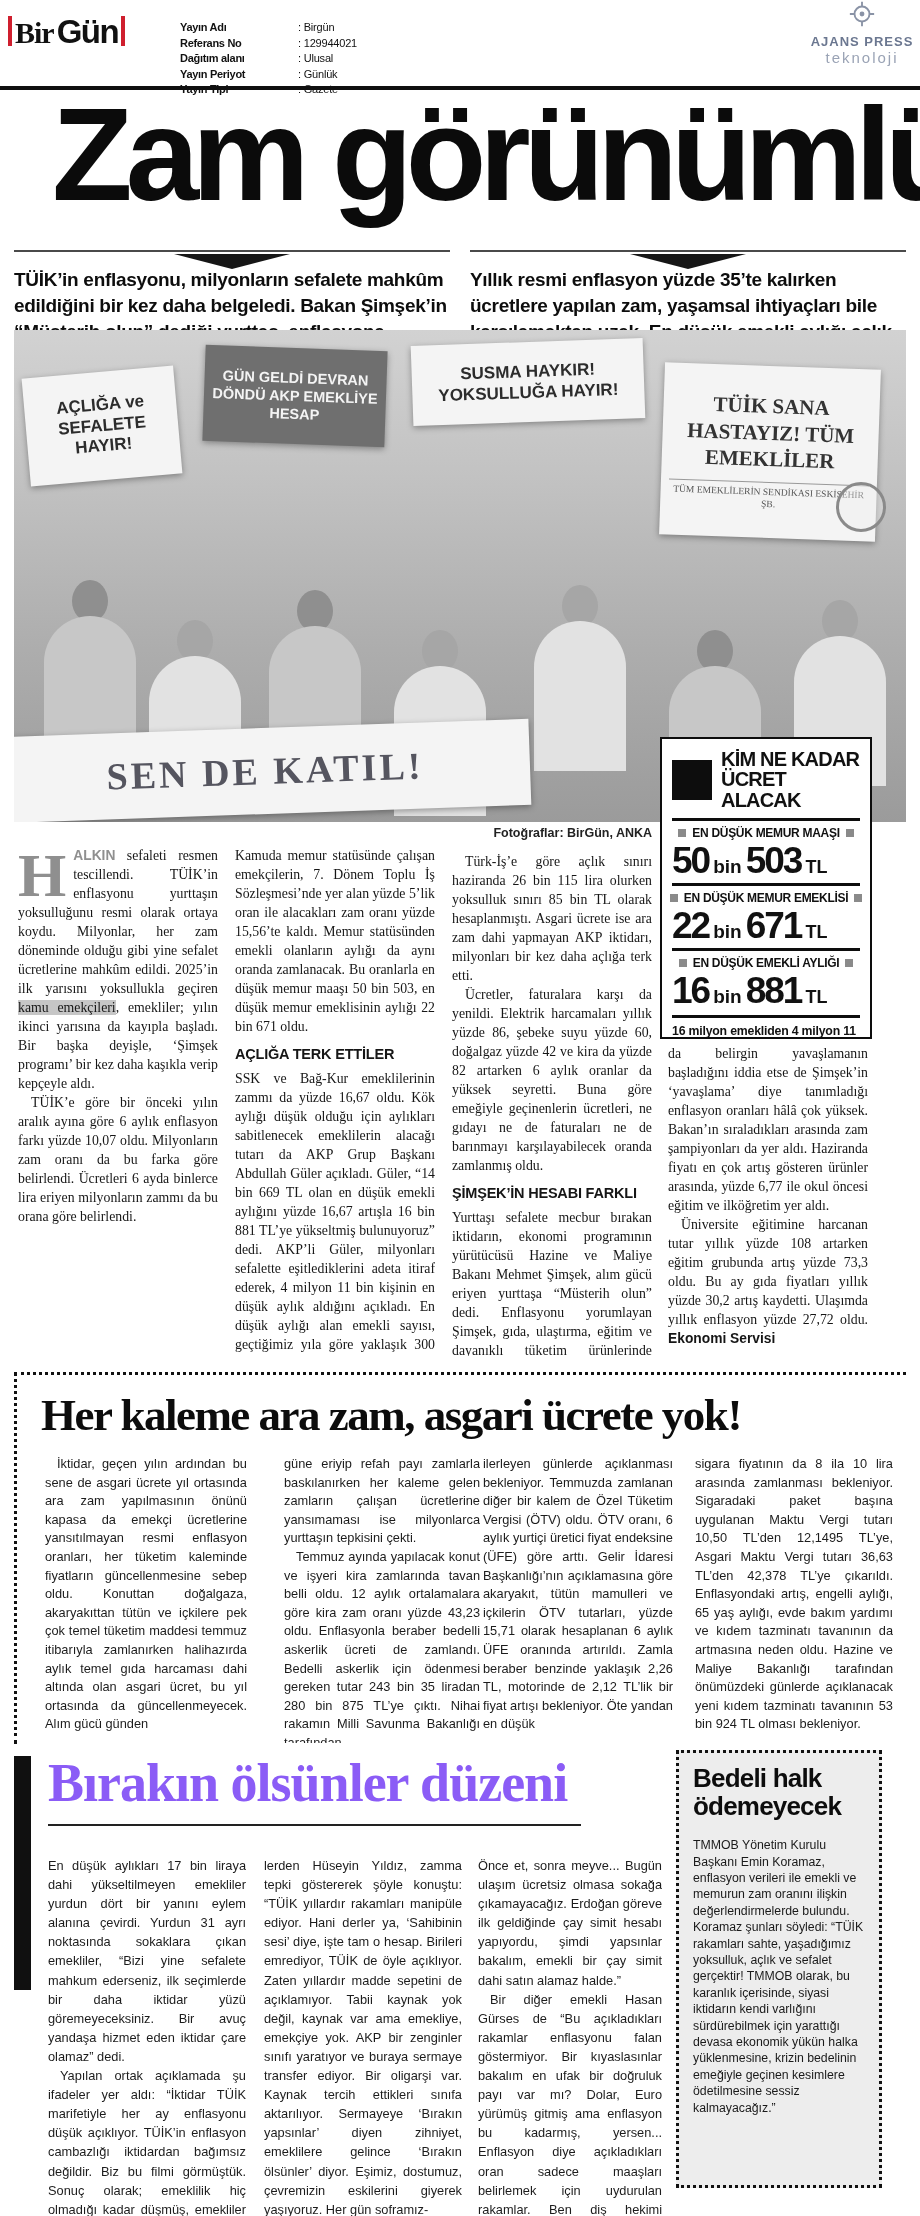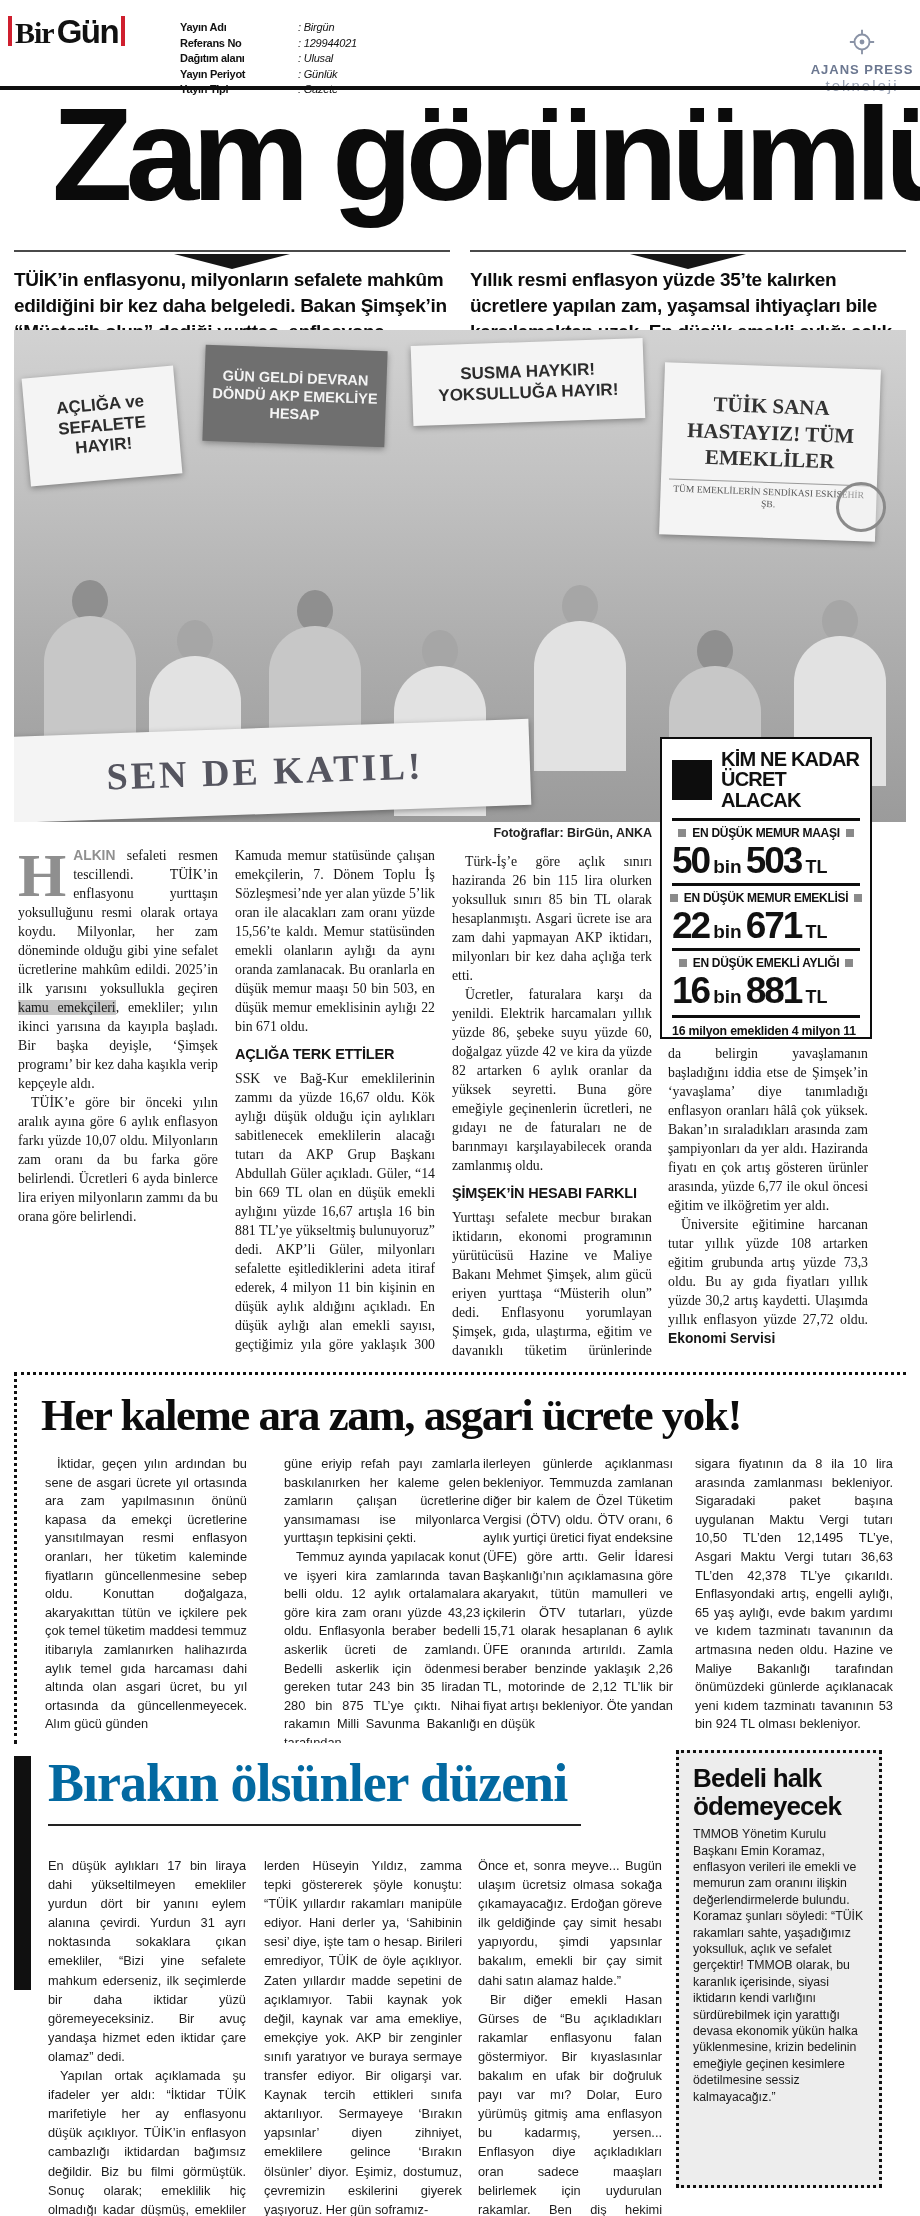--- a/index.html
+++ b/index.html
@@ -11,22 +11,22 @@
   
   .brand{left:8px;top:16px;display:flex;align-items:flex-end;gap:3px;}
   .brand .rbar{width:4px;height:30px;background:#cf1f2e;display:inline-block;}
   .brand-bir{font-family:"Liberation Serif",serif;font-weight:700;font-size:30px;line-height:.9;letter-spacing:-1px;}
   .brand-gun{font-family:"Liberation Sans",sans-serif;font-weight:900;font-size:33px;line-height:.85;letter-spacing:-1.5px;}
   .meta{font-size:11px;line-height:15.5px;}
   .meta-left{left:180px;top:20px;}
   .meta-right{left:458px;top:20px;}
   .mrow{display:flex;}
   .mlabel{font-weight:700;width:118px;letter-spacing:-.3px;}
-  .mvalue{letter-spacing:-.2px;font-style:italic;}
-  .agency{left:806px;top:28px;width:112px;text-align:center;color:#8a93a6;}
+  .mvalue{letter-spacing:-.2px;}
+  .agency{left:806px;top:0;width:112px;text-align:center;color:#8a93a6;}
   .agency-name{font-weight:700;font-size:13px;letter-spacing:1px;color:#6b7790;margin-top:2px;}
   .agency-sub{font-size:15px;letter-spacing:2px;color:#9aa3b5;}
   .header-rule{left:0;top:86px;width:920px;height:4px;background:#101010;}
 
   
   .main-headline{left:52px;top:88px;width:868px;height:146px;overflow:hidden;white-space:nowrap;
       font-weight:700;font-size:132px;line-height:1.02;letter-spacing:-7px;color:#0b0b0b;}
   .deck{border-top:2px solid #4a4a4a;padding-top:15px;font-weight:700;font-size:19px;line-height:1.38;
         letter-spacing:-.3px;color:#0d0d0d;}
   .deck-left{left:14px;top:250px;width:436px;}
@@ -99,31 +99,31 @@
   .a2col p.ind{text-indent:12px;}
   .a2c1{left:28px;width:202px;}
   .a2c2{left:250px;width:196px;margin-left:17px;}
   .a2c3{left:466px;width:190px;}
   .a2c4{left:678px;width:198px;}
 
   
   .art3bar{left:14px;top:1756px;width:17px;height:234px;background:#101010;}
   .a3hlwrap{left:48px;top:1752px;}
   .a3hl{display:inline-block;font-family:"Liberation Serif",serif;font-weight:900;font-size:54px;
-        letter-spacing:-1px;color:#0369a1;border-bottom:2px solid #222;padding:0 14px 10px 0;white-space:nowrap;}
+        letter-spacing:-1px;color:#8b5cf6;border-bottom:2px solid #222;padding:0 14px 10px 0;white-space:nowrap;}
   .a3col{overflow:hidden;font-size:12.8px;line-height:19.1px;text-align:justify;color:#1c1c1c;}
   .a3col p.ind{text-indent:12px;}
   .a3c1{left:48px;top:1856px;width:198px;height:360px;}
   .a3c2{left:264px;top:1856px;width:198px;height:360px;}
   .a3c3{left:478px;top:1856px;width:184px;height:360px;}
 
   
   .tmmob{left:676px;top:1750px;width:206px;height:438px;border:3px dotted #111;background:#ededed;
         padding:12px 14px;overflow:hidden;}
-  .tm-title{font-weight:800;font-size:26px;line-height:1.06;letter-spacing:-.8px;margin-bottom:6px;color:#0d0d0d;}
+  .tm-title{font-weight:800;font-size:26px;line-height:1.06;letter-spacing:-.8px;margin-bottom:17px;color:#0d0d0d;}
   .tm-body{font-size:12.3px;line-height:16.4px;color:#1a1a1a;}
 </style>
 </head>
 <body>
 
 <div class="page">
 
   <div class="abs brand">
     <span class="rbar"></span>
       <span class="brand-bir">Bir</span>

